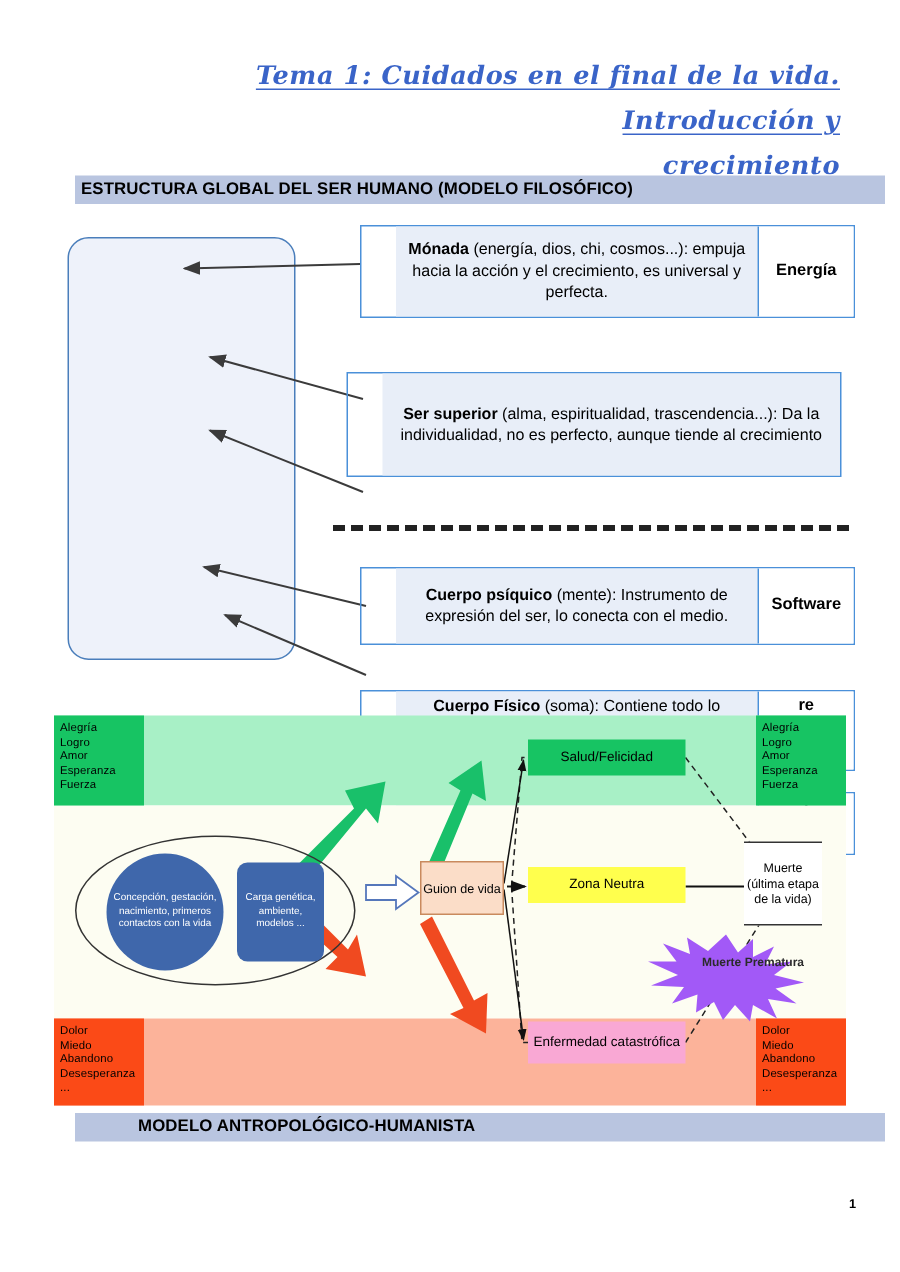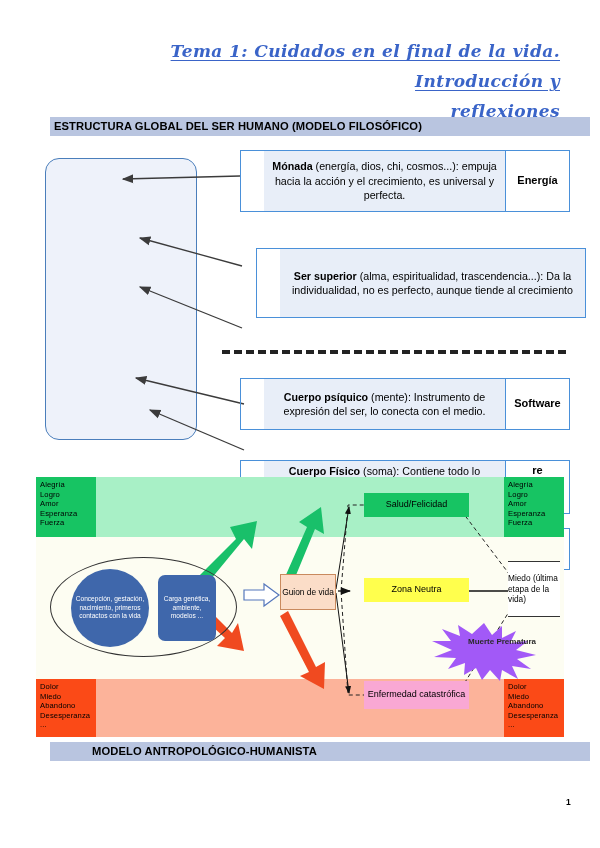--- a/index.html
+++ b/index.html
@@ -33,21 +33,21 @@
   
   .desc-box{position:absolute;display:flex;border:1.4px solid #4a90d9;box-sizing:border-box;padding-left:23px;}
   .desc-body{flex:1;background:#e8eef8;display:flex;align-items:center;justify-content:center;
      text-align:center;font-size:10.7px;line-height:14.4px;padding:4px 8px;box-sizing:border-box;}
   .desc-tag{width:64px;background:#ffffff;border-left:1.4px solid #4a90d9;
      display:flex;align-items:center;justify-content:center;text-align:center;
      font-size:11px;font-weight:bold;line-height:13.5px;box-sizing:border-box;}
   .desc-body b{font-weight:bold;}
 
   #box-monada{left:240px;top:150px;width:330px;height:62px;}
-  #box-ser   {left:256px;top:248px;width:330px;height:70px;}
+  #box-ser   {left:231px;top:248px;width:330px;height:70px;}
   #box-psiq  {left:240px;top:378px;width:330px;height:52px;}
   #box-fisico{left:240px;top:460px;width:330px;height:54px;}
   #box-extra {left:240px;top:528px;width:330px;height:42px;}
 
   
   #dash-sep{position:absolute;left:222px;top:350px;width:344px;height:0;
      border-top:4px dashed #222;}
 
   
   .lead-arrow{position:absolute;}
@@ -82,21 +82,21 @@
   #hollow-arrow{position:absolute;left:208px;top:106px;}
 
   
   #guion{position:absolute;left:244px;top:97px;width:56px;height:36px;
      background:#fbddc8;border:1px solid #c98a5e;box-sizing:border-box;
      display:flex;align-items:center;justify-content:center;text-align:center;
      font-size:8.4px;line-height:11px;}
 
   
   .outcome{position:absolute;display:flex;align-items:center;justify-content:center;
-     text-align:left;font-size:9px;line-height:11.5px;box-sizing:border-box;margin-left:12px;}
+     text-align:center;font-size:9px;line-height:11.5px;box-sizing:border-box;}
   #out-salud{left:316px;top:16px;width:105px;height:24px;background:#17c463;}
   #out-zona {left:316px;top:101px;width:105px;height:24px;background:#ffff4d;}
   #out-enf  {left:316px;top:204px;width:105px;height:28px;background:#f9a8d4;}
   #out-muerte{left:460px;top:84px;width:52px;height:56px;background:#ffffff;
      border-top:1.2px solid #333;border-bottom:1.2px solid #333;
      font-size:8.3px;line-height:10.6px;}
 
   
   #muerte-prematura{position:absolute;left:396px;top:146px;width:104px;height:58px;}
   #mp-label{position:absolute;left:396px;top:160px;width:104px;text-align:right;
@@ -105,21 +105,21 @@
   
   #page-num{position:absolute;left:566px;top:797px;font-size:8.5px;font-weight:bold;}
 
   svg{overflow:visible;}
 </style>
 </head>
 <body>
 
 <div id="doc-title">
   <span class="u">Tema 1: Cuidados en el final de la vida. Introducción y</span><br>
-  <span class="u">reflexiones</span>
+  <span class="u">crecimiento</span>
 </div>
 
 <div class="section-bar" id="bar-structure">ESTRUCTURA GLOBAL DEL SER HUMANO (MODELO FILOSÓFICO)</div>
 
 <div id="body-diagram">
   <div id="body-rect"></div>
   <svg width="152" height="282" viewBox="0 0 152 282">
 
     <line x1="76" y1="42" x2="76" y2="268" stroke="#4472c4" stroke-width="1.3"></line>
 
@@ -245,21 +245,21 @@
 
   <svg id="hollow-arrow" width="36" height="24" viewBox="0 0 36 24">
     <polygon points="0,7 20,7 20,1 35,12 20,23 20,17 0,17" fill="#ffffff" stroke="#5577bb" stroke-width="1.2"></polygon>
   </svg>
 
   <div id="guion">Guion de vida</div>
 
   <div class="outcome" id="out-salud">Salud/Felicidad</div>
   <div class="outcome" id="out-zona">Zona Neutra</div>
   <div class="outcome" id="out-enf">Enfermedad catastrófica</div>
-  <div class="outcome" id="out-muerte">Miedo (última etapa de la vida)</div>
+  <div class="outcome" id="out-muerte">Muerte (última etapa de la vida)</div>
 
   <svg id="muerte-prematura" width="104" height="58" viewBox="0 0 104 58">
     <polygon fill="#a259f7" points="52,0 60,12 70,3 70,15 84,8 78,20 96,18 84,27 104,32 85,36 99,46 80,43 86,56 70,47 68,58 58,47 50,57 44,45 32,52 33,40 16,46 24,35 2,34 20,27 0,18 19,18 10,6 28,13 26,2 40,11"></polygon>
   </svg>
   <div id="mp-label">Muerte Prematura</div>
 </div>
 
 <div class="section-bar" id="bar-model">MODELO ANTROPOLÓGICO-HUMANISTA</div>
 
 <div id="page-num">1</div>

